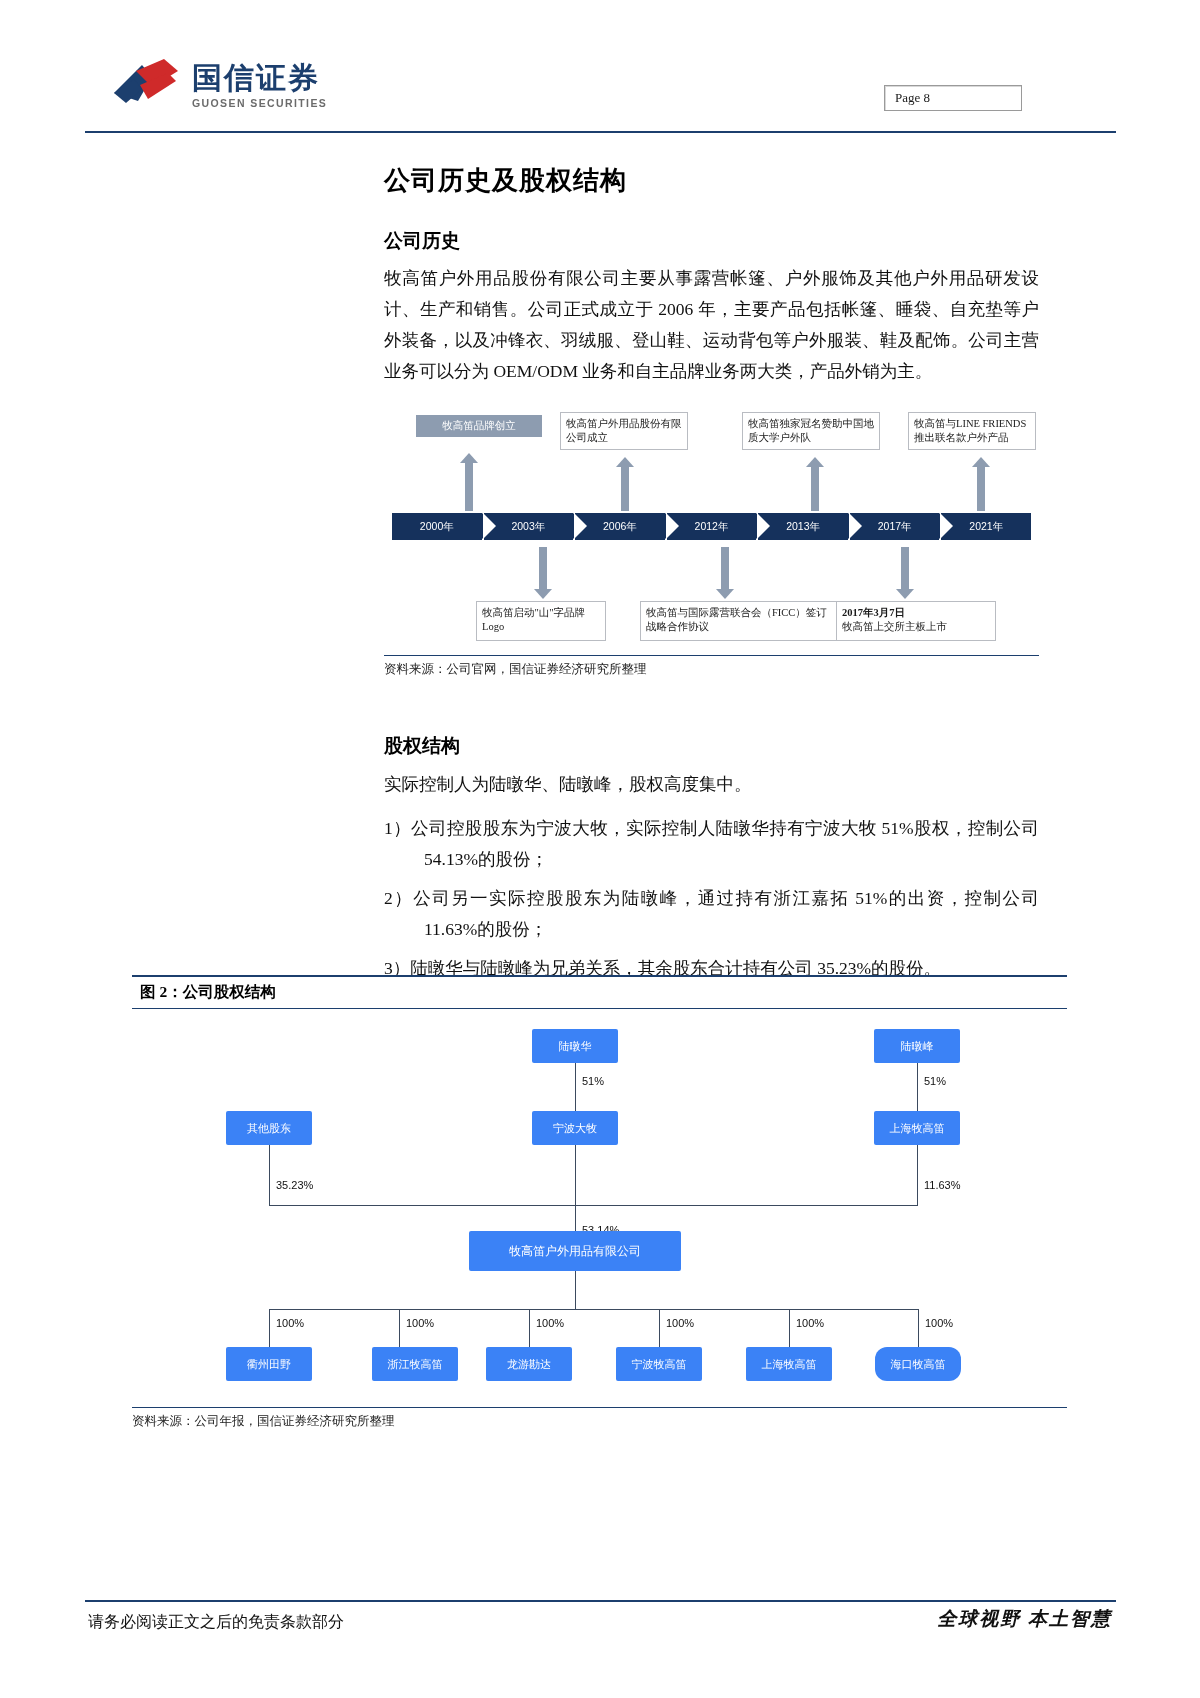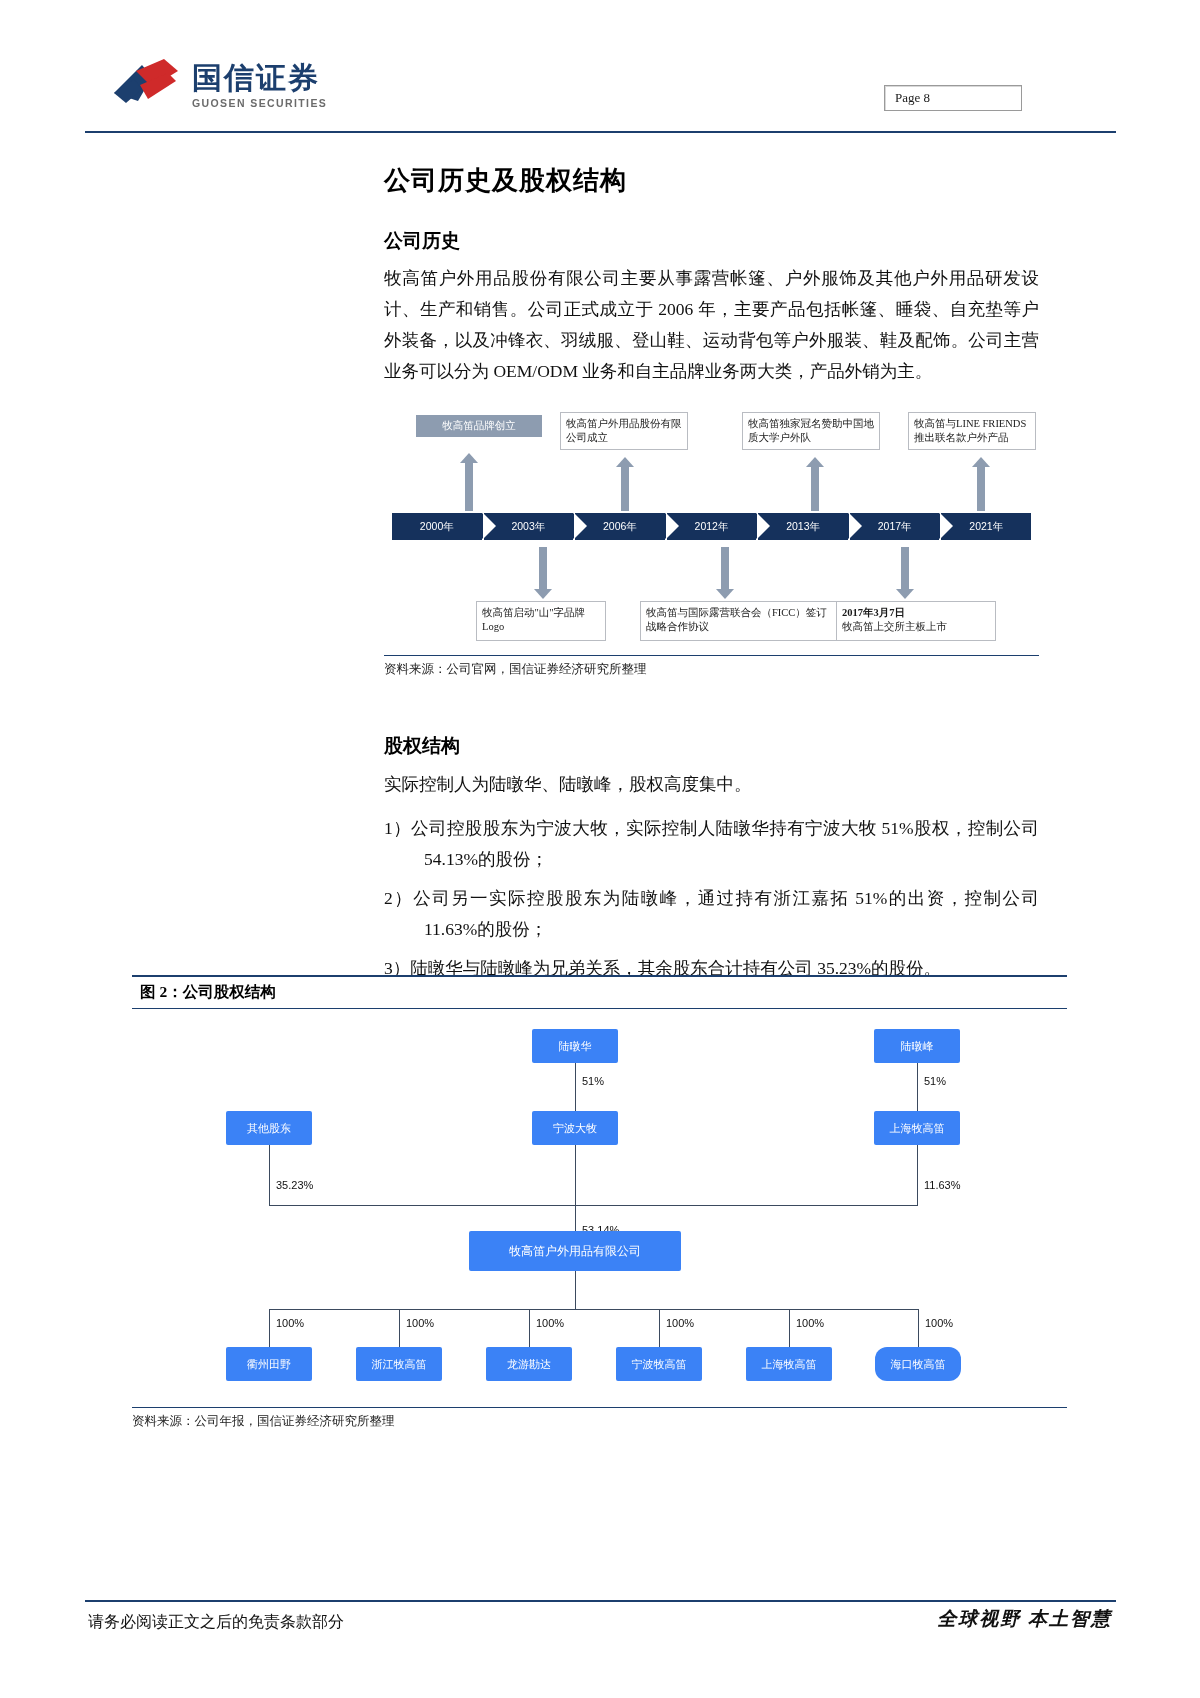--- a/index.html
+++ b/index.html
@@ -360,21 +360,21 @@
       <div class="ln v" style="left:786px; top:300px; height:38px;"></div>
 
       <div class="pct" style="left:142px; top:308px;">100%</div>
       <div class="pct" style="left:272px; top:308px;">100%</div>
       <div class="pct" style="left:402px; top:308px;">100%</div>
       <div class="pct" style="left:532px; top:308px;">100%</div>
       <div class="pct" style="left:662px; top:308px;">100%</div>
       <div class="pct" style="left:791px; top:308px;">100%</div>
 
       <div class="node" style="left:94px; top:338px; width:86px; height:34px;">衢州田野</div>
-      <div class="node" style="left:224px; top:338px; width:86px; height:34px;">浙江牧高笛</div>
+      <div class="node" style="left:240px; top:338px; width:86px; height:34px;">浙江牧高笛</div>
       <div class="node" style="left:354px; top:338px; width:86px; height:34px;">龙游勘达</div>
       <div class="node" style="left:484px; top:338px; width:86px; height:34px;">宁波牧高笛</div>
       <div class="node" style="left:614px; top:338px; width:86px; height:34px;">上海牧高笛</div>
       <div class="node" style="left:743px; top:338px; width:86px; height:34px;border-radius:12px;">海口牧高笛</div>
     </div>
 
     <div class="fig-src">资料来源：公司年报，国信证券经济研究所整理</div>
   </div>
 </div>
 

